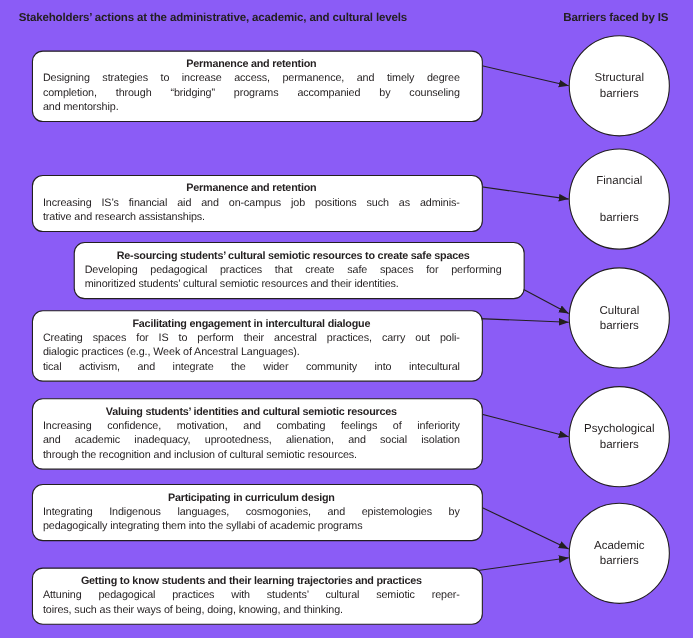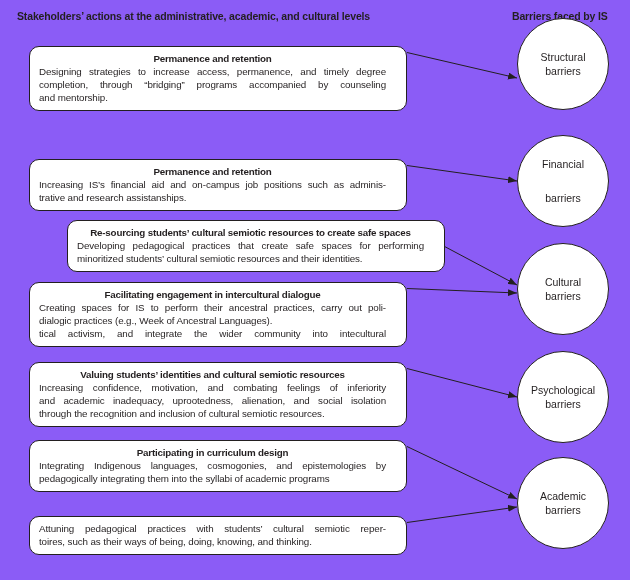--- a/index.html
+++ b/index.html
@@ -18,21 +18,21 @@
     font-size: 10.5px;
     letter-spacing: -0.15px;
     white-space: nowrap;
   }
   .hdr-left  { left: 17px;  top: 10px; }
   .hdr-right { left: 512px; top: 10px; }
 
   .action-box {
     position: absolute;
     left: 29px;
-    width: 378px;
+    width: 410px;
     box-sizing: border-box;
     border: 1.2px solid #231f20;
     border-radius: 10px;
     padding: 5px 20px 6px 9px;
     background: #ffffff;
   }
   .box-title {
     font-weight: bold;
     font-size: 9.8px;
     letter-spacing: -0.2px;
@@ -133,26 +133,27 @@
         <div class="box-line">Increasing confidence, motivation, and combating feelings of inferiority</div>
         <div class="box-line">and academic inadequacy, uprootedness, alienation, and social isolation</div>
         <div class="box-line last">through the recognition and inclusion of cultural semiotic resources.</div>
       </div>
       <div class="action-box" style="top: 440px;">
         <div class="box-title">Participating in curriculum design</div>
         <div class="box-line">Integrating Indigenous languages, cosmogonies, and epistemologies by</div>
         <div class="box-line last">pedagogically integrating them into the syllabi of academic programs</div>
       </div>
       <div class="action-box" style="top: 516px;">
+        <div class="box-title">Getting to know students and their learning trajectories and practices</div>
         <div class="box-line">Attuning pedagogical practices with students’ cultural semiotic reper-</div>
         <div class="box-line last">toires, such as their ways of being, doing, knowing, and thinking.</div>
       </div>
     </div>
   <div id="circles-layer">
-      <div class="barrier-circle" style="top: 18px;">
+      <div class="barrier-circle" style="top: 32px;">
         <div class="circle-line">Structural</div>
         <div class="circle-line">barriers</div>
       </div>
       <div class="barrier-circle" style="top: 135px; gap: 20px;">
         <div class="circle-line">Financial</div>
         <div class="circle-line">barriers</div>
       </div>
       <div class="barrier-circle" style="top: 243px;">
         <div class="circle-line">Cultural</div>
         <div class="circle-line">barriers</div>

